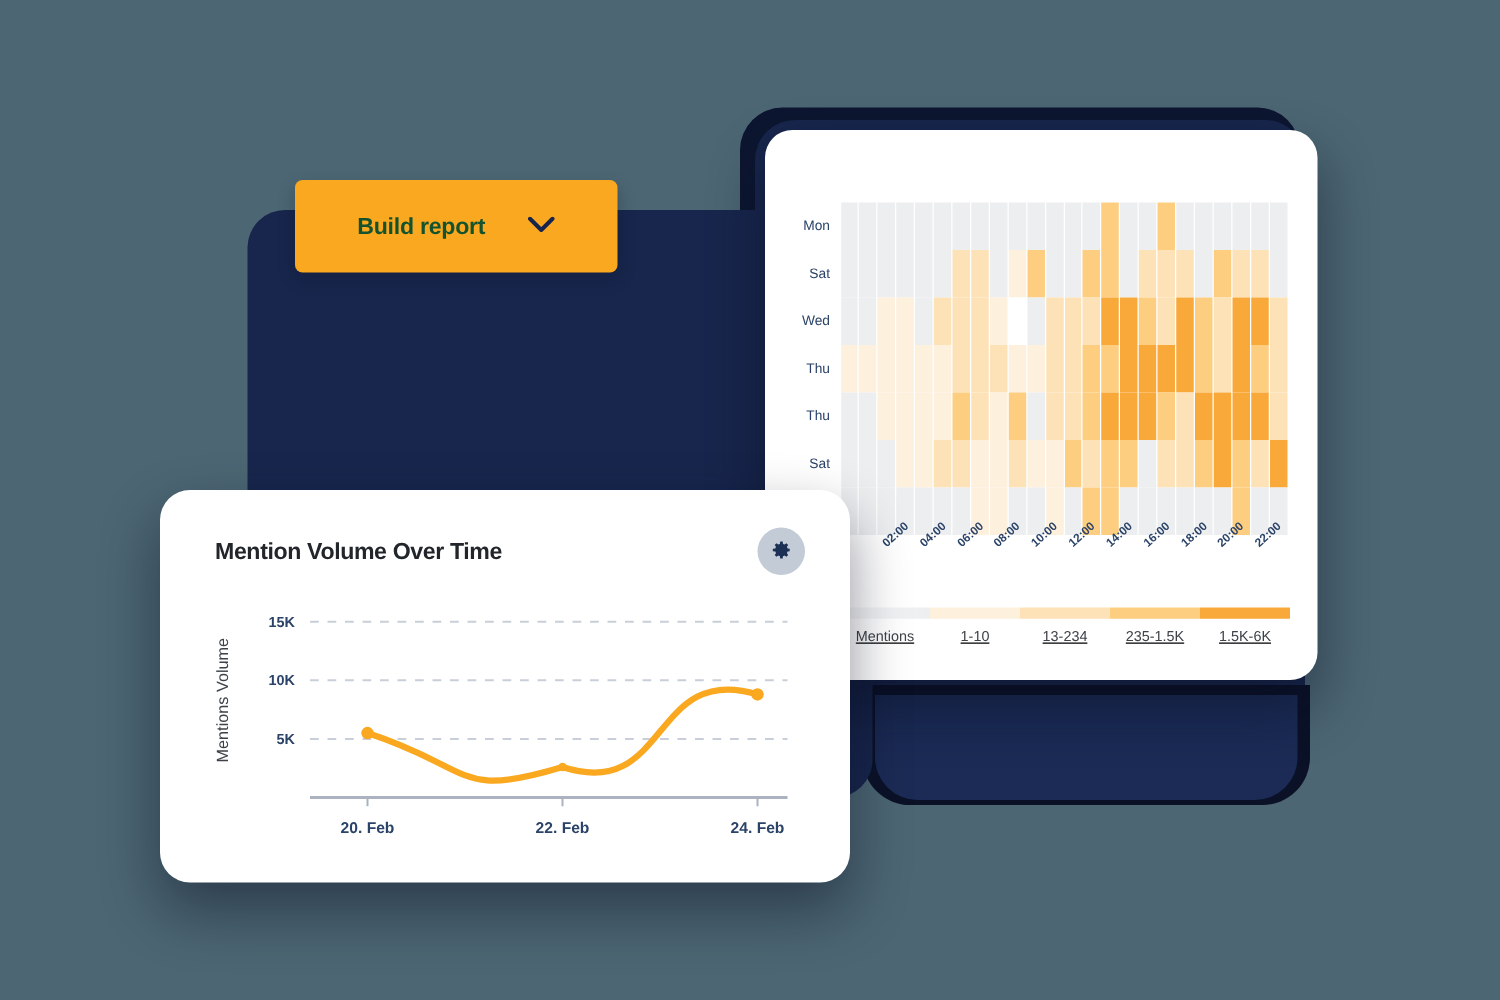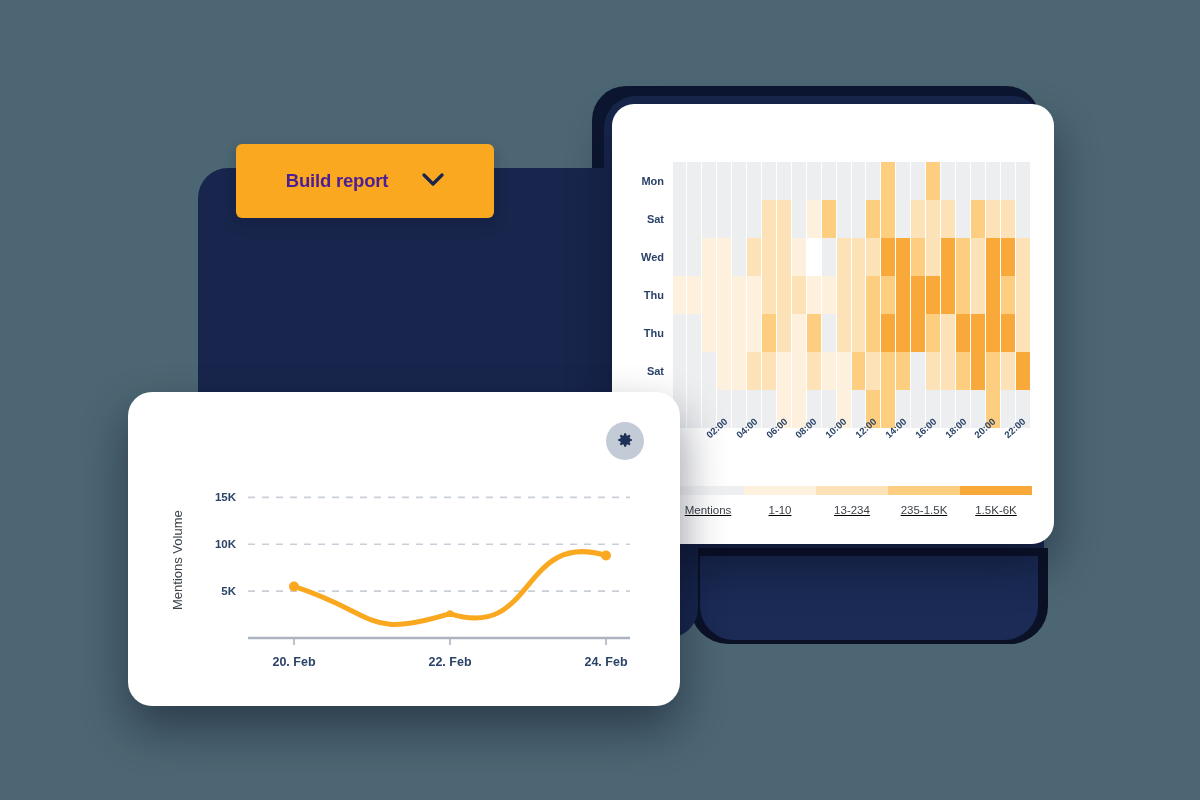--- a/index.html
+++ b/index.html
@@ -51,21 +51,21 @@
     letter-spacing: -.2px; white-space: nowrap;
   }
   .hm-wrap { position: absolute; left: 26px; top: 58px; width: 392px; }
   .hm-grid-area { display: flex; }
   .hm-daylabels {
     width: 34px; display: flex; flex-direction: column;
     padding-top: 0;
   }
   .hm-daylabel {
     height: 38px; display: flex; align-items: center; justify-content: flex-end;
-    font-size: 11px; font-weight: bold; color: #2b4368;
+    font-size: 11px; font-weight: normal; color: #2b4368;
     padding-right: 8px;
   }
   .hm-cells { flex: 1; }
   .hm-row { display: flex; height: 38px; }
   .hm-cell { flex: 1; margin: 0 .5px; }
 
   
   .hm-hours {
     position: relative; height: 54px; margin-left: 34px;
   }
@@ -93,21 +93,21 @@
     width: 258px; height: 74px;
     background: #f9a81f;
     border: none; border-radius: 6px;
     display: flex; align-items: center; justify-content: center;
     gap: 34px;
     cursor: pointer;
     font-family: inherit;
     box-shadow: 0 6px 14px rgba(8,14,30,.22);
   }
   #build-report-label {
-    font-size: 18.5px; font-weight: bold; color: #4c1d95; letter-spacing: -.2px;
+    font-size: 18.5px; font-weight: bold; color: #14532d; letter-spacing: -.2px;
   }
   #build-report-chevron { display:block; }
 
   
   #total-mentions-card {
     left: 308px; top: 230px;
     width: 266px; height: 153px;
     border-radius: 11px;
     box-shadow: 0 12px 26px rgba(6,12,28,.35);
     display: flex; flex-direction: column;
@@ -393,20 +393,21 @@
     <span id="build-report-label">Build report</span>
     <span id="build-report-chevron">
       <svg width="22" height="14" viewBox="0 0 22 14" aria-hidden="true">
         <path d="M2 2 L11 11 L20 2" fill="none" stroke="#17254c" stroke-width="3.2" stroke-linecap="round" stroke-linejoin="round"></path>
       </svg>
     </span>
   </button>
 
 
   <div class="card" id="line-card">
+    <div id="line-title">Mention Volume Over Time</div>
 
     <button id="line-settings-button">
       <span>
         <svg width="18" height="18" viewBox="0 0 24 24" aria-hidden="true">
           <path fill="#1d3157" d="M12 8.2a3.8 3.8 0 1 0 0 7.6 3.8 3.8 0 0 0 0-7.6zm0 5.7a1.9 1.9 0 1 1 0-3.8 1.9 1.9 0 0 1 0 3.8z"></path>
           <path fill="#1d3157" d="M21 13.3v-2.6l-2.3-.4a7 7 0 0 0-.7-1.7l1.4-1.9-1.9-1.9-1.9 1.4a7 7 0 0 0-1.7-.7L13.5 3h-2.6l-.4 2.5a7 7 0 0 0-1.7.7L6.9 4.8 5 6.7l1.4 1.9a7 7 0 0 0-.7 1.7L3 10.7v2.6l2.7.4a7 7 0 0 0 .7 1.7L5 17.3l1.9 1.9 1.9-1.4a7 7 0 0 0 1.7.7l.4 2.5h2.6l.4-2.5a7 7 0 0 0 1.7-.7l1.9 1.4 1.9-1.9-1.4-1.9a7 7 0 0 0 .7-1.7l2.3-.4z"></path>
         </svg>
       </span>
     </button>
 

